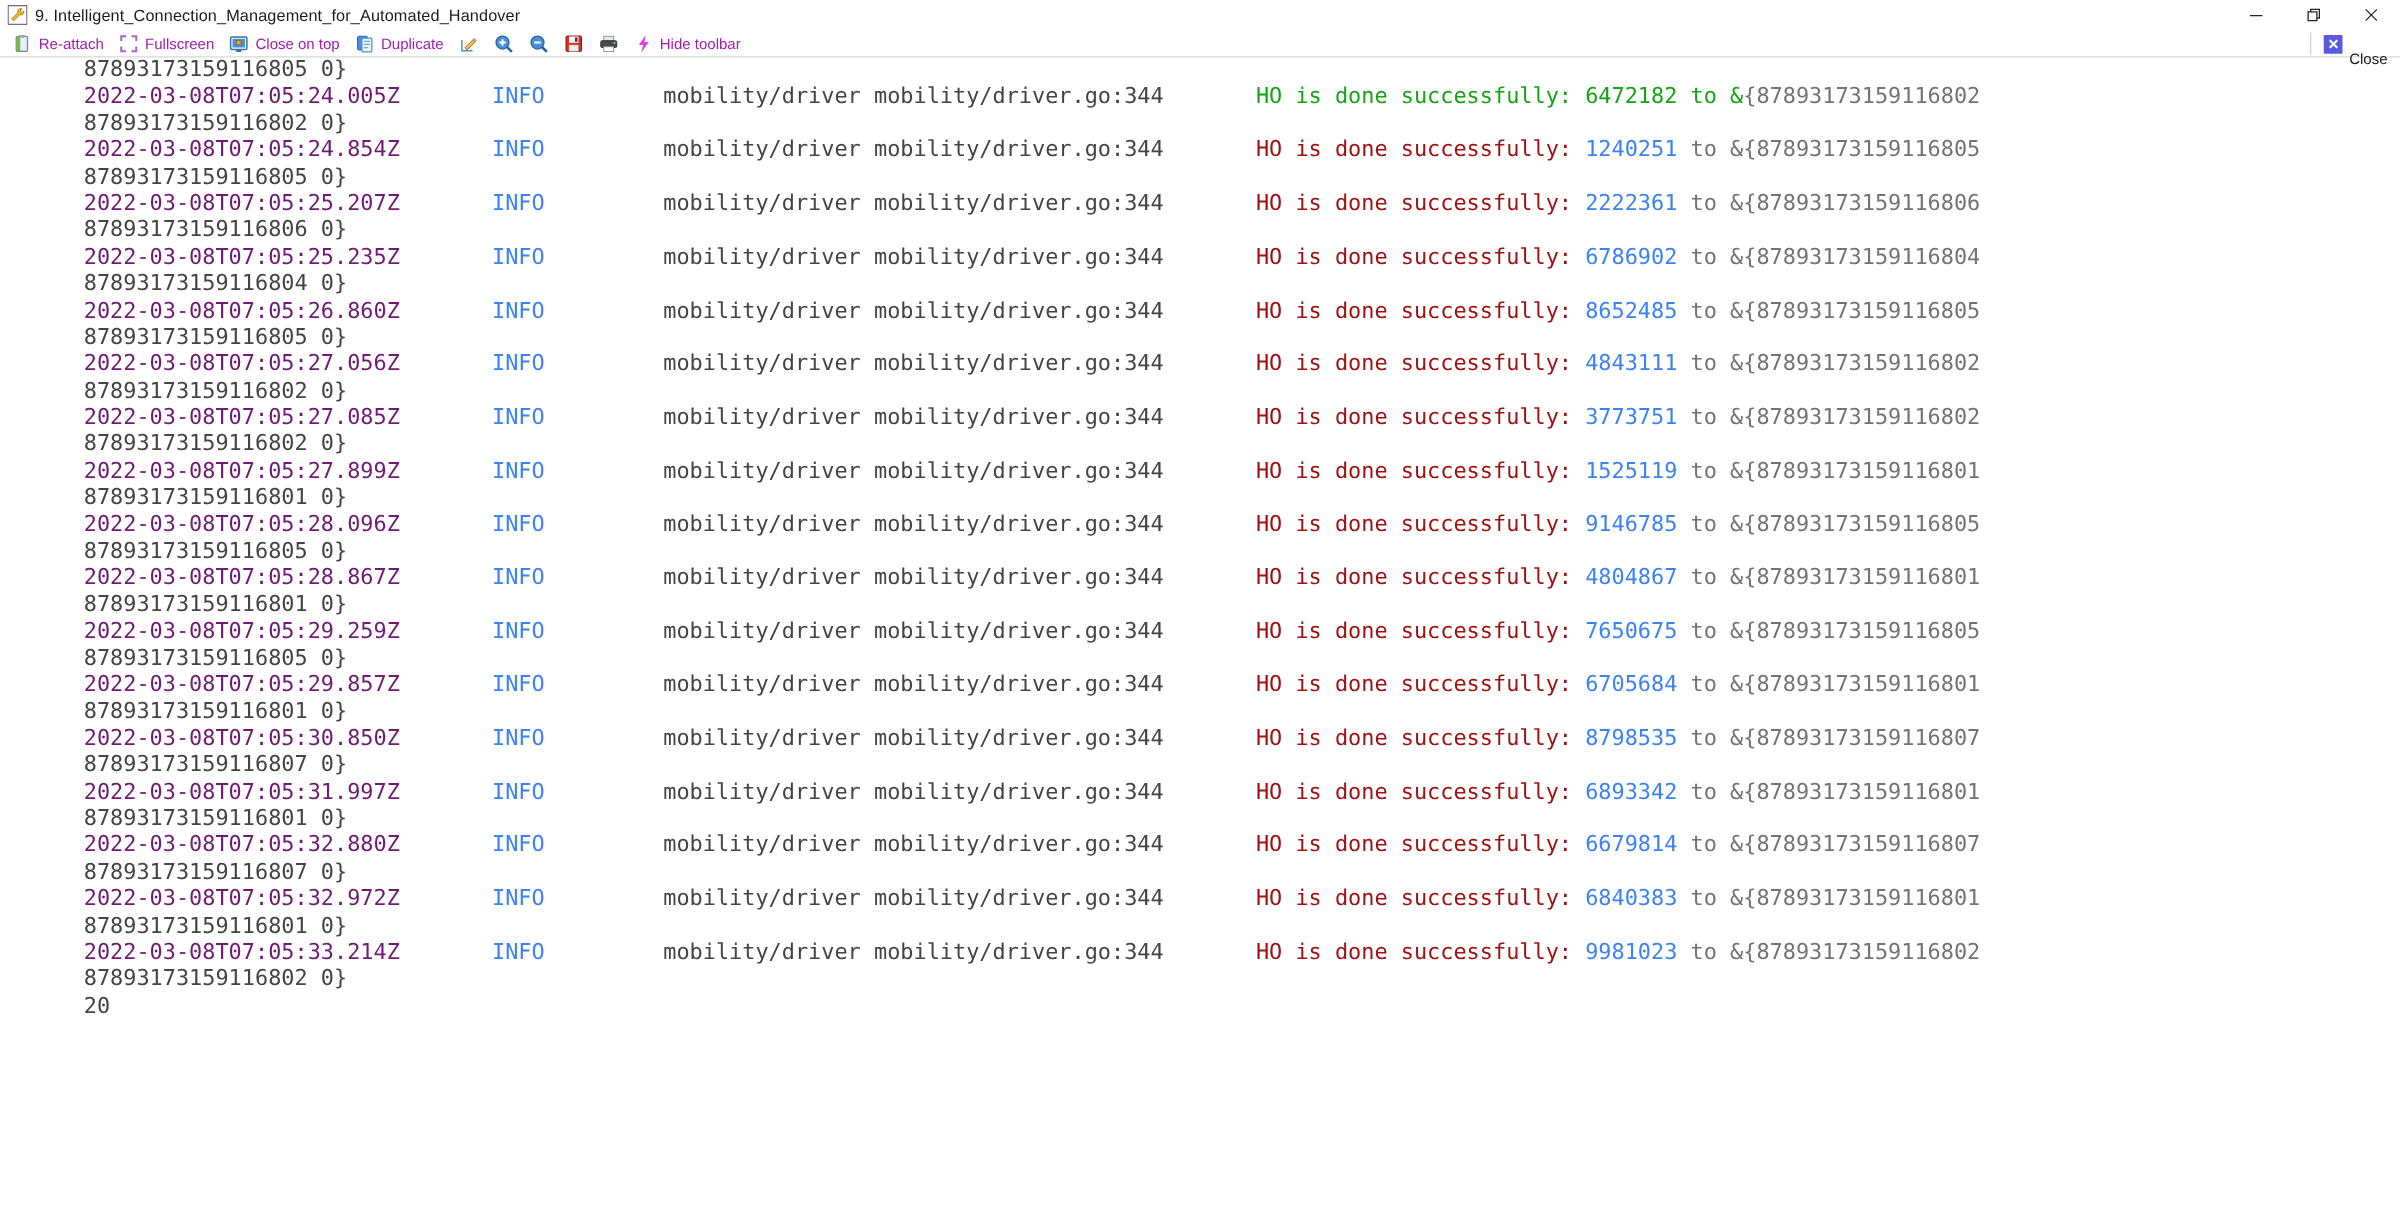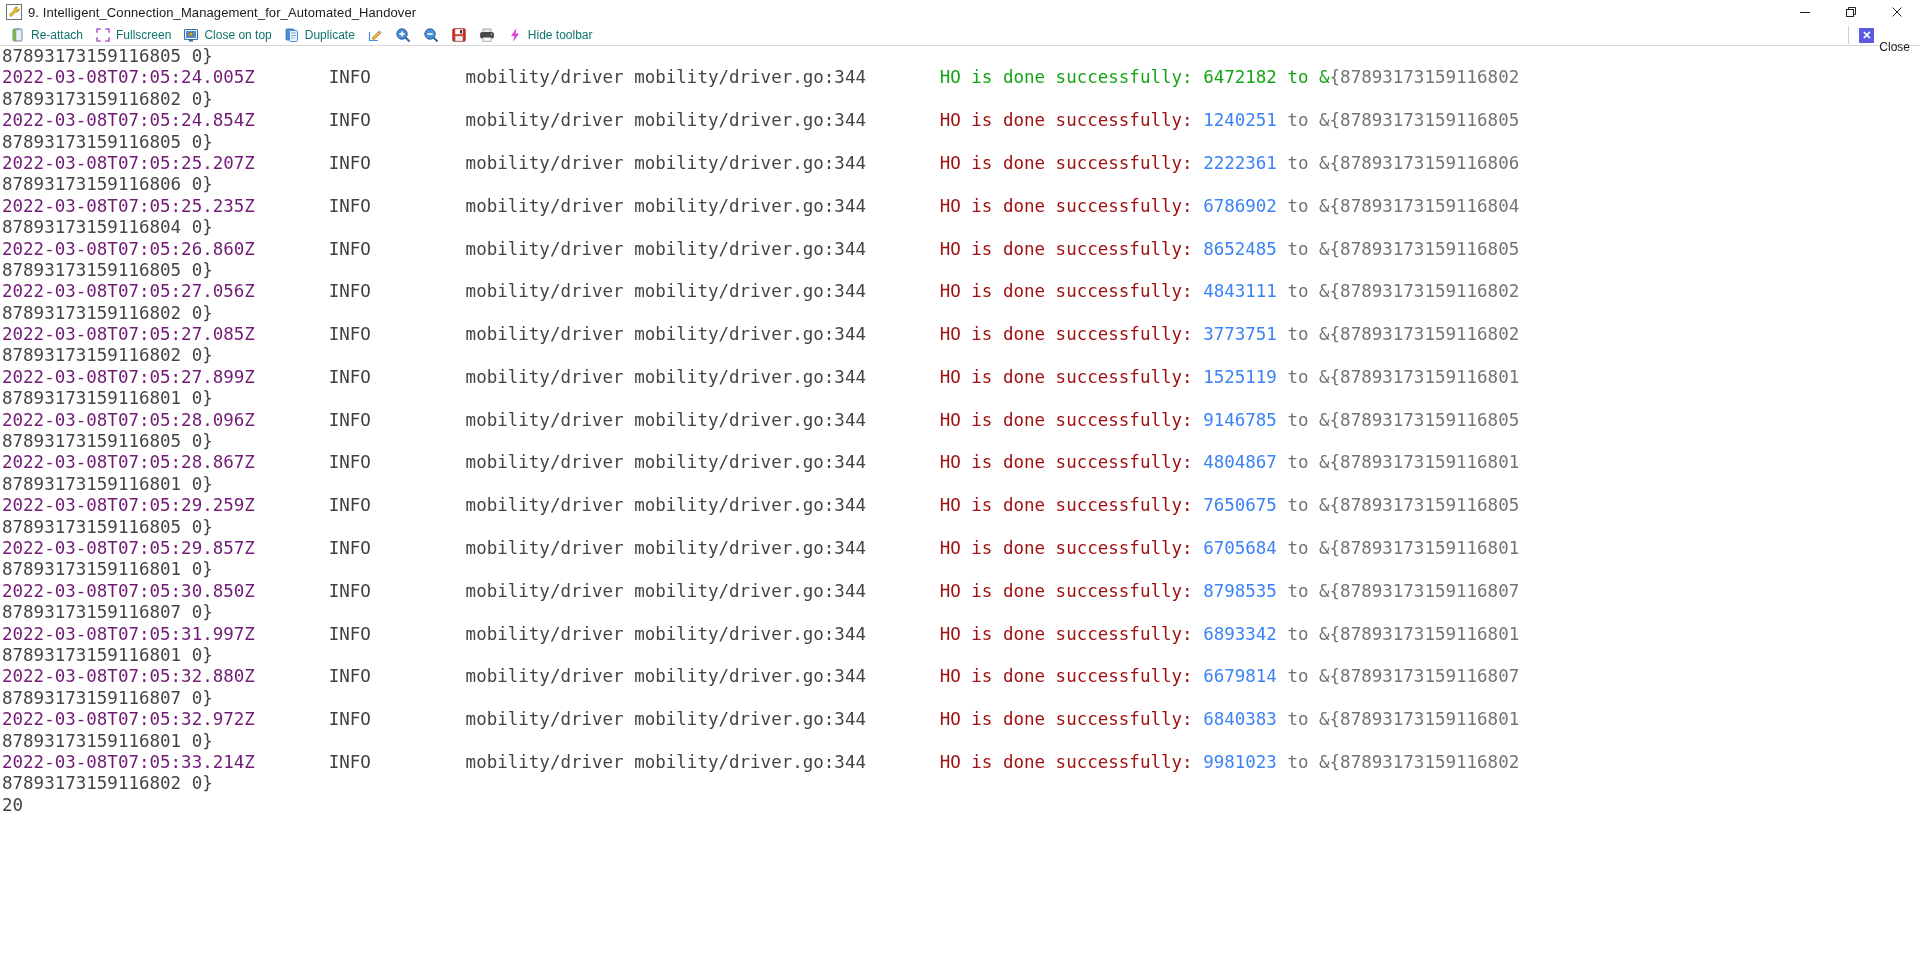--- a/index.html
+++ b/index.html
@@ -76,21 +76,21 @@
   }
   .tb-ico {
     width: 16px;
     height: 16px;
     display: block;
     margin-right: 5px;
     flex: 0 0 auto;
   }
   .tb-label {
     font-size: 12px;
-    color: #0f766e;
+    color: #a21caf;
     font-family: "Liberation Sans", sans-serif;
   }
   .tb-icononly {
     display: flex;
     align-items: center;
     justify-content: center;
     width: 26px;
     height: 22px;
     margin-right: 2px;
   }
@@ -144,25 +144,26 @@
     box-sizing: border-box;
     font-family: "DejaVu Sans Mono", "Liberation Mono", monospace;
     font-size: 17.5px;
     line-height: 21.4px;
     white-space: pre;
     color: #444444;
   }
   .logline {
     white-space: pre;
     height: 21.4px;
-    padding-left: 2px;
+    padding-left: 19px;
+    margin-left: 48px;
   }
   .c-default { color: #444444; }
   .c-ts      { color: #701a75; }
-  .c-level   { color: #404040; text-align: center; }
+  .c-level   { color: #3b82f6; text-align: center; }
   .c-src     { color: #444444; }
   .c-msg     { color: #a01111; }
   .c-green   { color: #14a514; }
   .c-num     { color: #3b82f6; }
   .c-tail    { color: #737373; text-align: center; }
 </style>
 </head>
 <body>
 
 <div class="titlebar">

